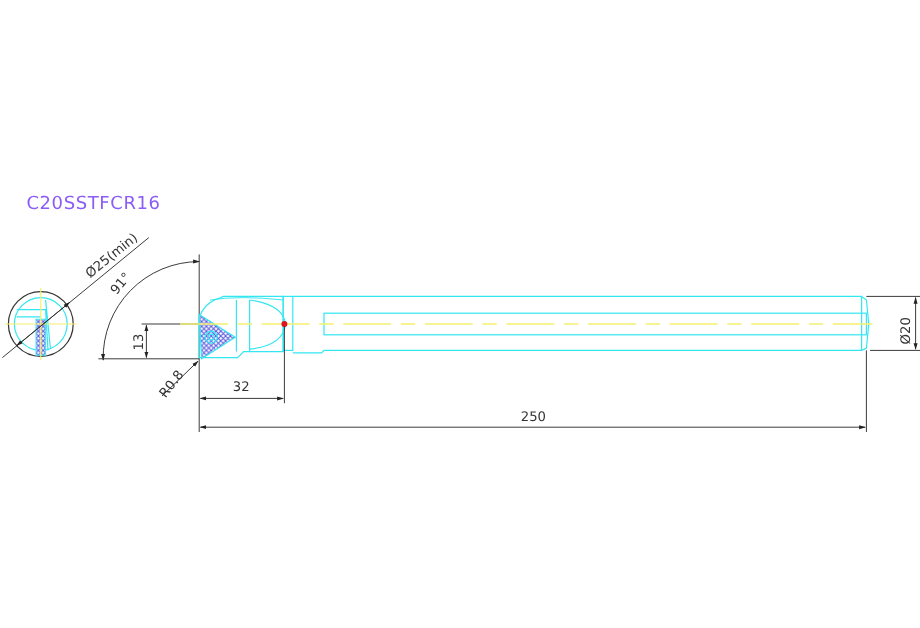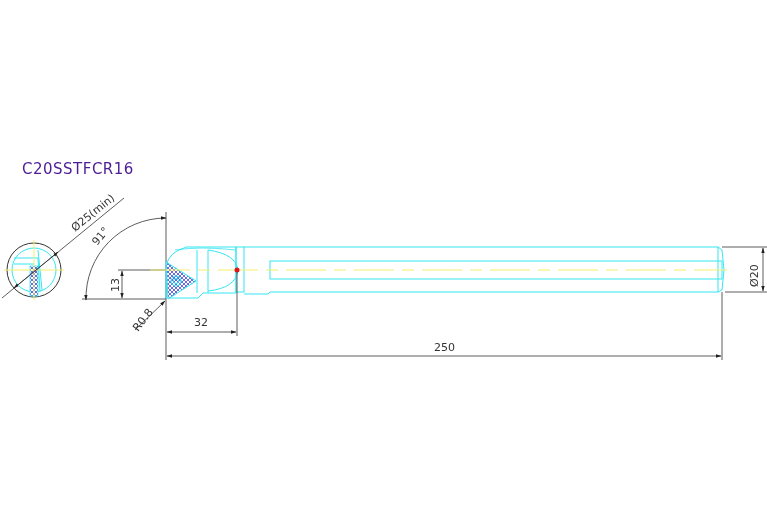--- a/index.html
+++ b/index.html
@@ -1,18 +1,18 @@
 <!DOCTYPE html>
 <html><head>
 <meta charset="utf-8">
 <style>
   html, body { margin:0; padding:0; background:#ffffff; }
   body { width:767px; height:523px; position:relative; overflow:hidden; font-family:"DejaVu Sans", sans-serif; }
   #drawing { position:absolute; left:0; top:0; }
-  .title { position:absolute; left:22px; top:160px; color:#4c1d95; font-family:"DejaVu Sans", sans-serif; font-size:15px; letter-spacing:0.5px; font-weight:normal; }
+  .title { position:absolute; left:22px; top:160px; color:#8b5cf6; font-family:"DejaVu Sans", sans-serif; font-size:15px; letter-spacing:0.5px; font-weight:normal; }
   .dimtxt { font-family:"DejaVu Sans", sans-serif; font-size:11px; fill:#333333; }
 </style>
 </head>
 <body>
 
 <div class="title">C20SSTFCR16</div>
 
 <svg id="drawing" width="767" height="523" viewBox="0 0 767 523" xmlns="http://www.w3.org/2000/svg">
   <defs>
     <pattern id="hatch" width="4" height="4" patternUnits="userSpaceOnUse">

